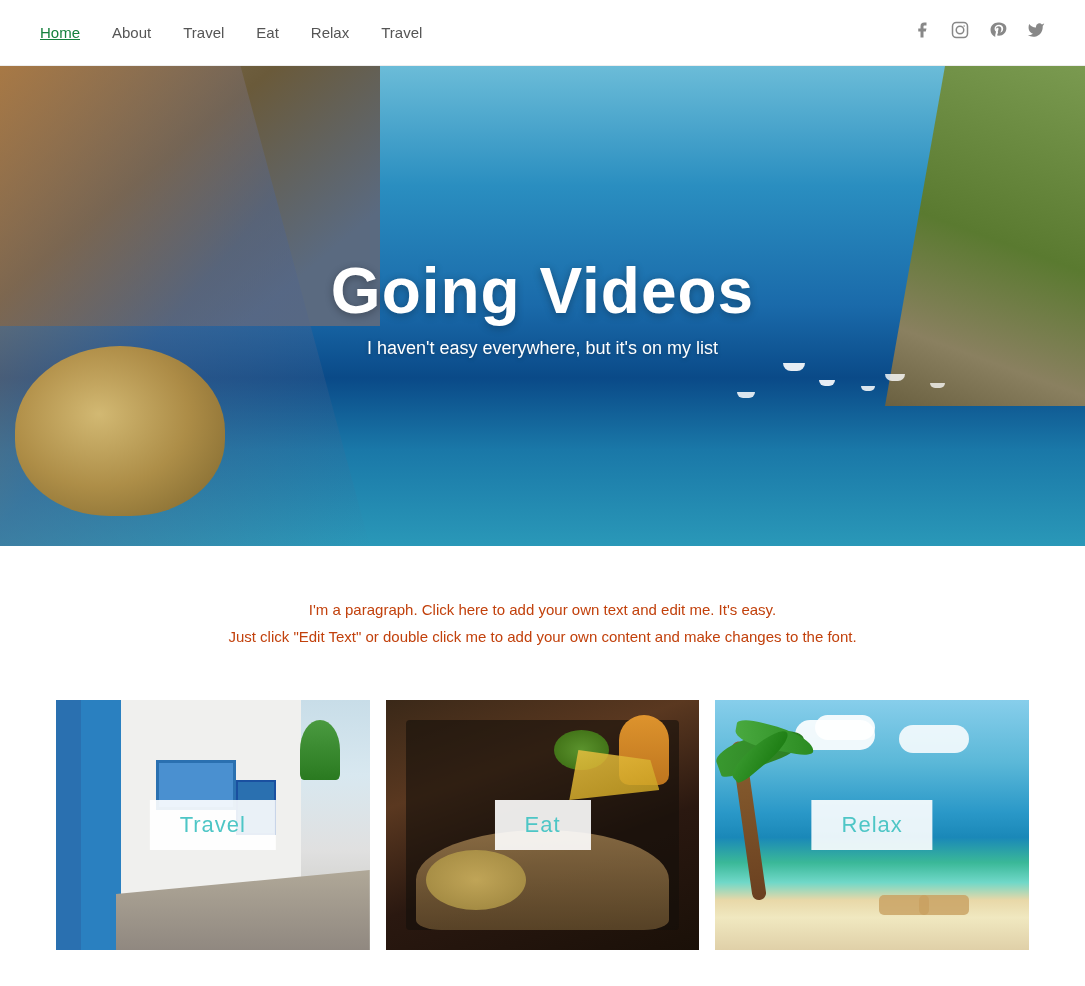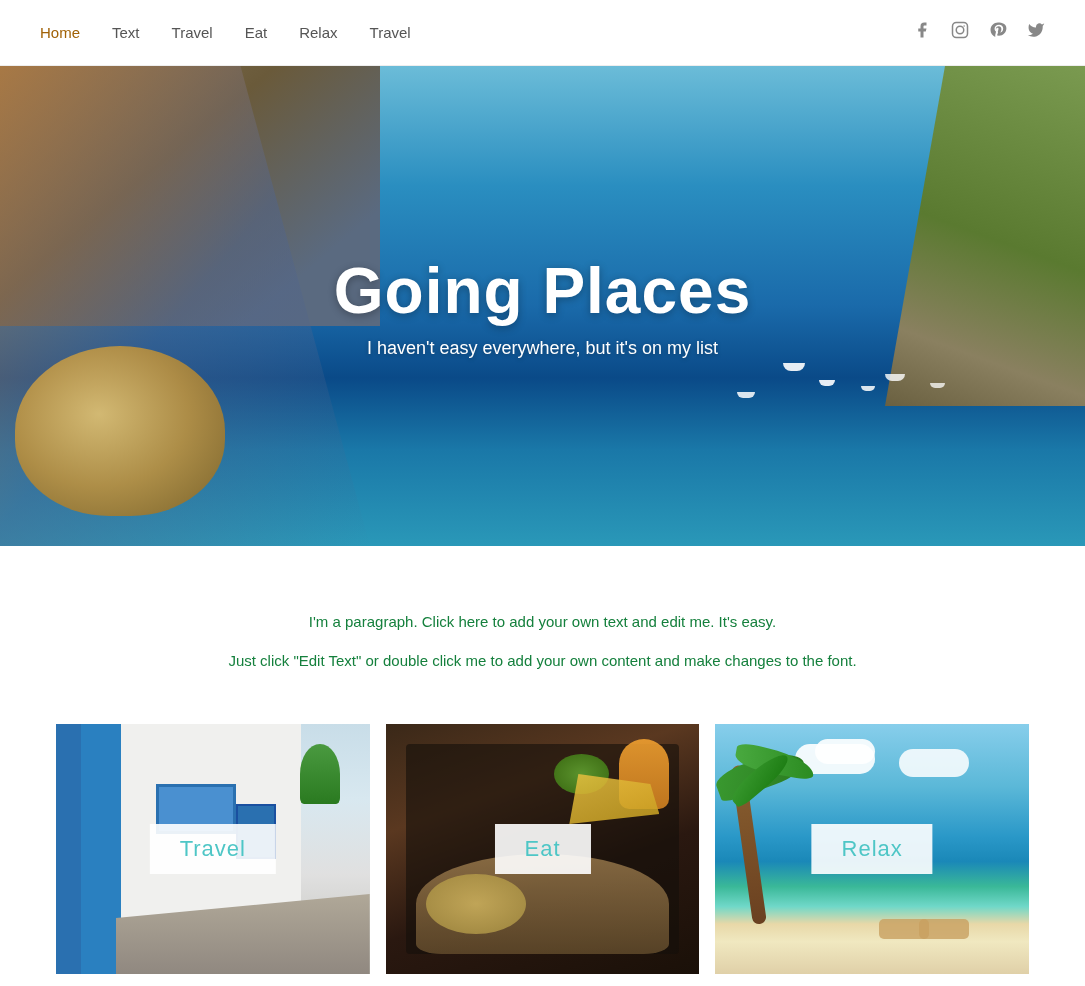--- a/index.html
+++ b/index.html
@@ -20,21 +20,22 @@
       align-items: center;
       gap: 32px;
       list-style: none;
     }
     .nav-links li a {
       text-decoration: none;
       font-size: 15px;
       color: #555;
     }
     .nav-links li a.active {
-      color: #a16207;
+      color: #15803d;
+      text-decoration: underline;
     }
     .social-icons {
       display: flex;
       align-items: center;
       gap: 20px;
     }
     .social-icon {
       font-size: 18px;
       color: #888;
       cursor: pointer;
@@ -80,23 +81,22 @@
       text-shadow: 0 1px 4px rgba(0,0,0,0.3);
     }
 
     
     .intro-section {
       text-align: center;
       padding: 50px 20px 40px;
     }
     .intro-text {
       font-size: 15px;
-      color: #15803d;
+      color: #c2410c;
       line-height: 1.8;
-      margin-top: 12px;
     }
 
     
     .cards-section {
       display: flex;
       gap: 16px;
       padding: 10px 56px 60px;
       justify-content: center;
     }
     .card {
@@ -186,21 +186,21 @@
   </style>
 </head>
 <body>
 
 <nav class="navbar">
   <ul class="nav-links">
     <li>
       <a href="#" class="active">Home</a>
     </li>
     <li>
-      <a href="#">Text</a>
+      <a href="#">About</a>
     </li>
     <li>
       <a href="#">Travel</a>
     </li>
     <li>
       <a href="#">Eat</a>
     </li>
     <li>
       <a href="#">Relax</a>
     </li>
@@ -248,21 +248,21 @@
   <div style="position:absolute;left:15px;bottom:30px;width:210px;height:170px;background:radial-gradient(ellipse at 40% 40%,#e0c070 0%,#b89040 50%,#806020 100%);border-radius:50% 50% 45% 45%;opacity:0.92;"></div>
 
   <div style="position:absolute;bottom:160px;right:250px;width:16px;height:6px;background:#fff;border-radius:0 0 8px 8px;opacity:0.9;"></div>
   <div style="position:absolute;bottom:175px;right:280px;width:22px;height:8px;background:#fff;border-radius:0 0 11px 11px;opacity:0.9;"></div>
   <div style="position:absolute;bottom:155px;right:210px;width:14px;height:5px;background:#fff;border-radius:0 0 7px 7px;opacity:0.85;"></div>
   <div style="position:absolute;bottom:148px;right:330px;width:18px;height:6px;background:#fff;border-radius:0 0 9px 9px;opacity:0.85;"></div>
   <div style="position:absolute;bottom:165px;right:180px;width:20px;height:7px;background:#fff;border-radius:0 0 10px 10px;opacity:0.8;"></div>
   <div style="position:absolute;bottom:158px;right:140px;width:15px;height:5px;background:#fff;border-radius:0 0 7px 7px;opacity:0.75;"></div>
 
   <div class="hero-text">
-    <h1 class="hero-title">Going Places</h1>
+    <h1 class="hero-title">Going Videos</h1>
     <p class="hero-subtitle">I haven't easy everywhere, but it's on my list</p>
   </div>
 </section>
 
 <section class="intro-section">
   <p class="intro-text">I'm a paragraph. Click here to add your own text and edit me. It's easy.</p>
   <p class="intro-text">Just click "Edit Text" or double click me to add your own content and make changes to the font.</p>
 </section>
 
 <section class="cards-section">

